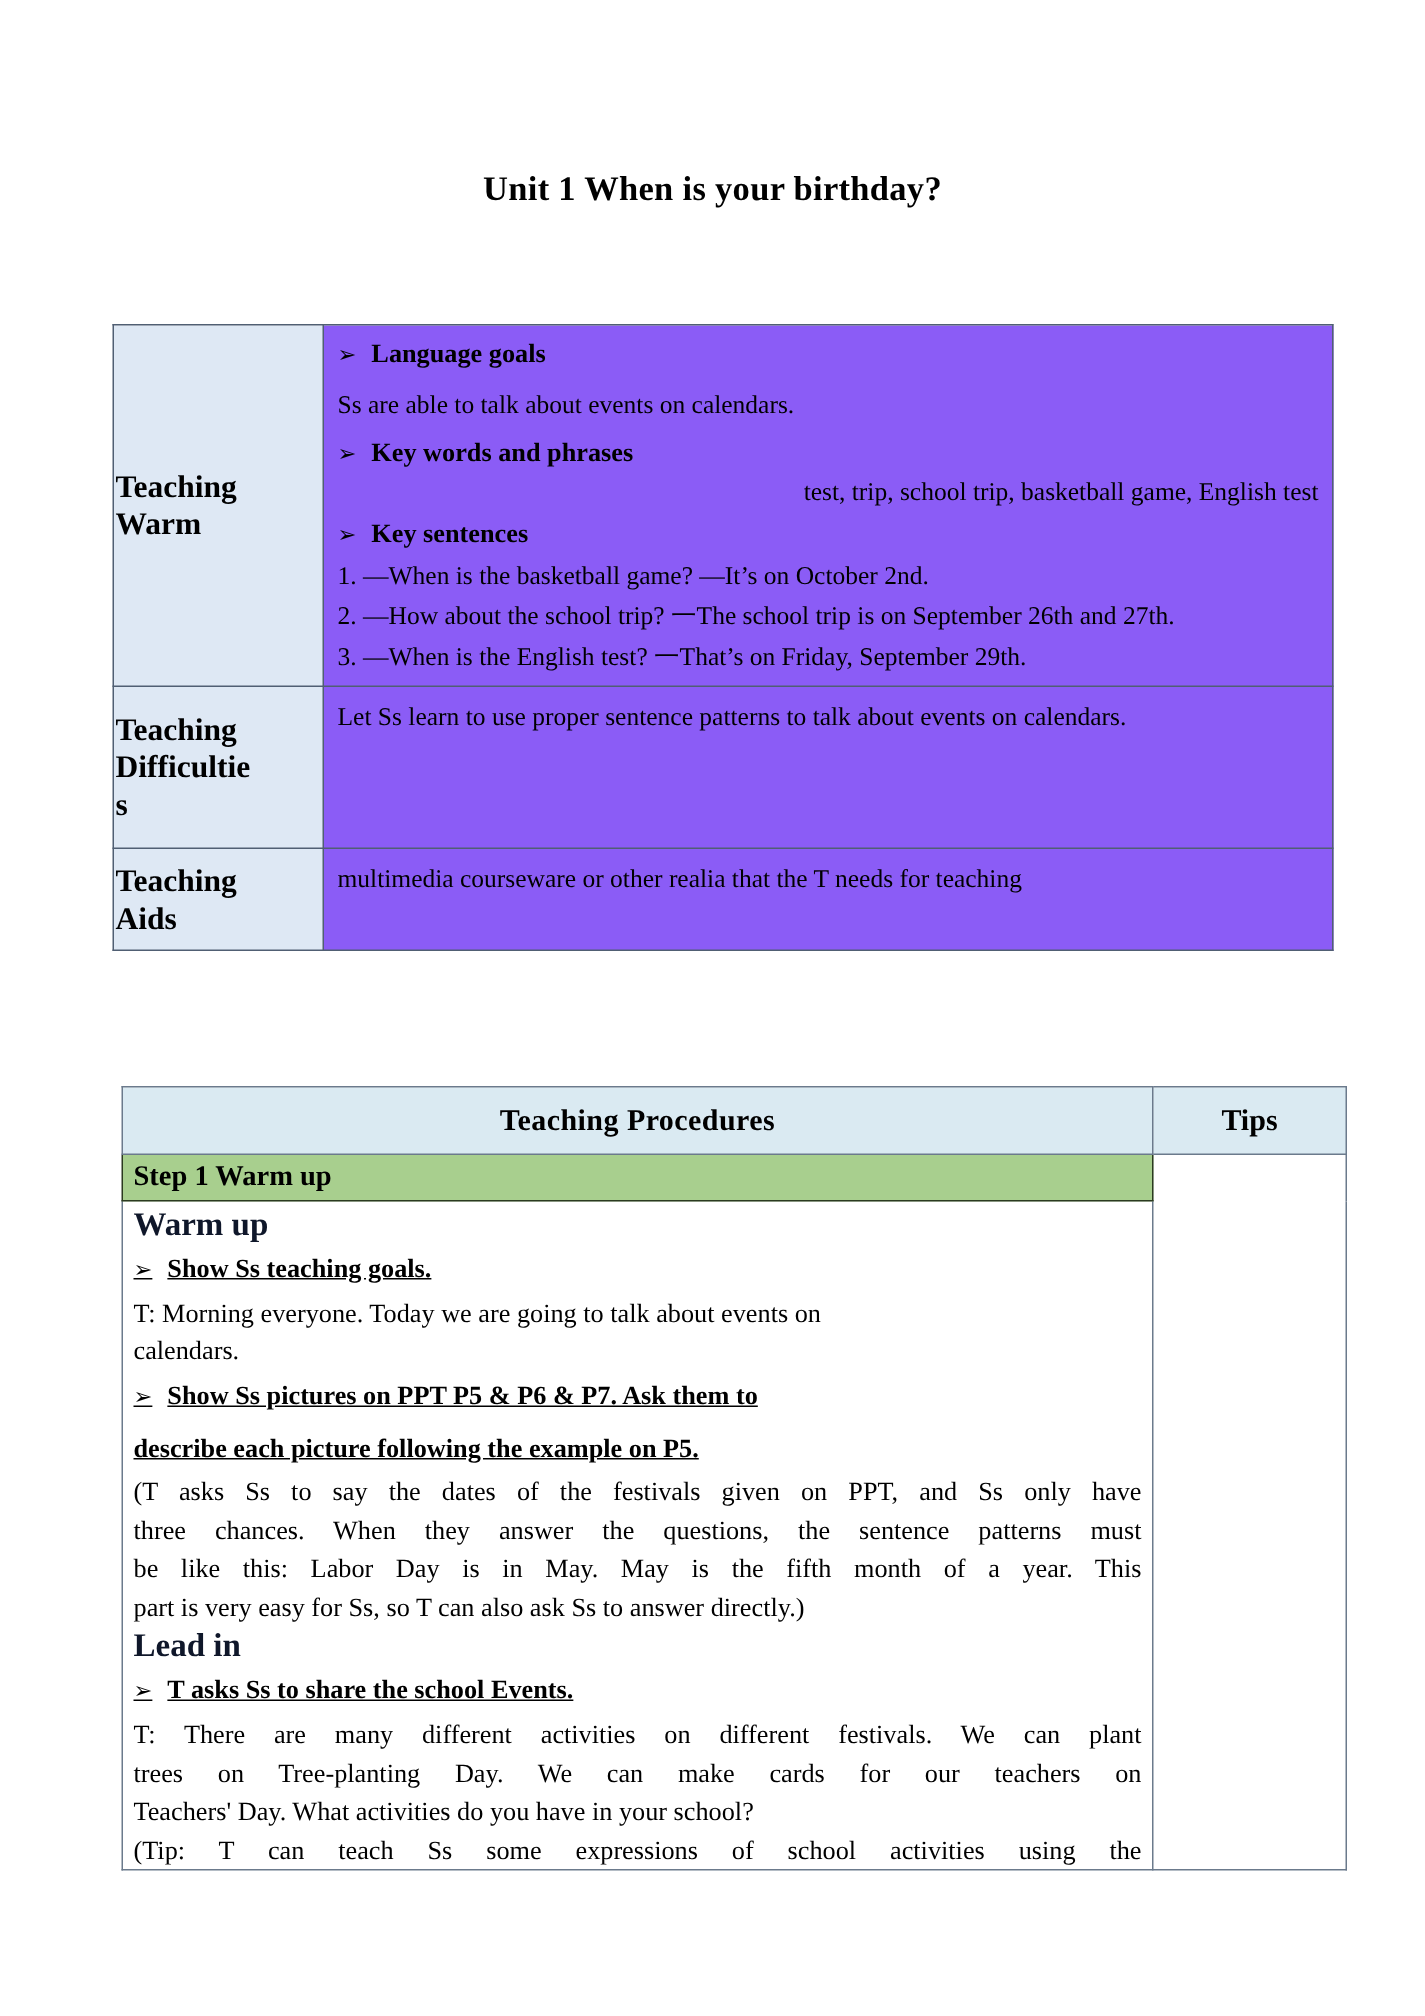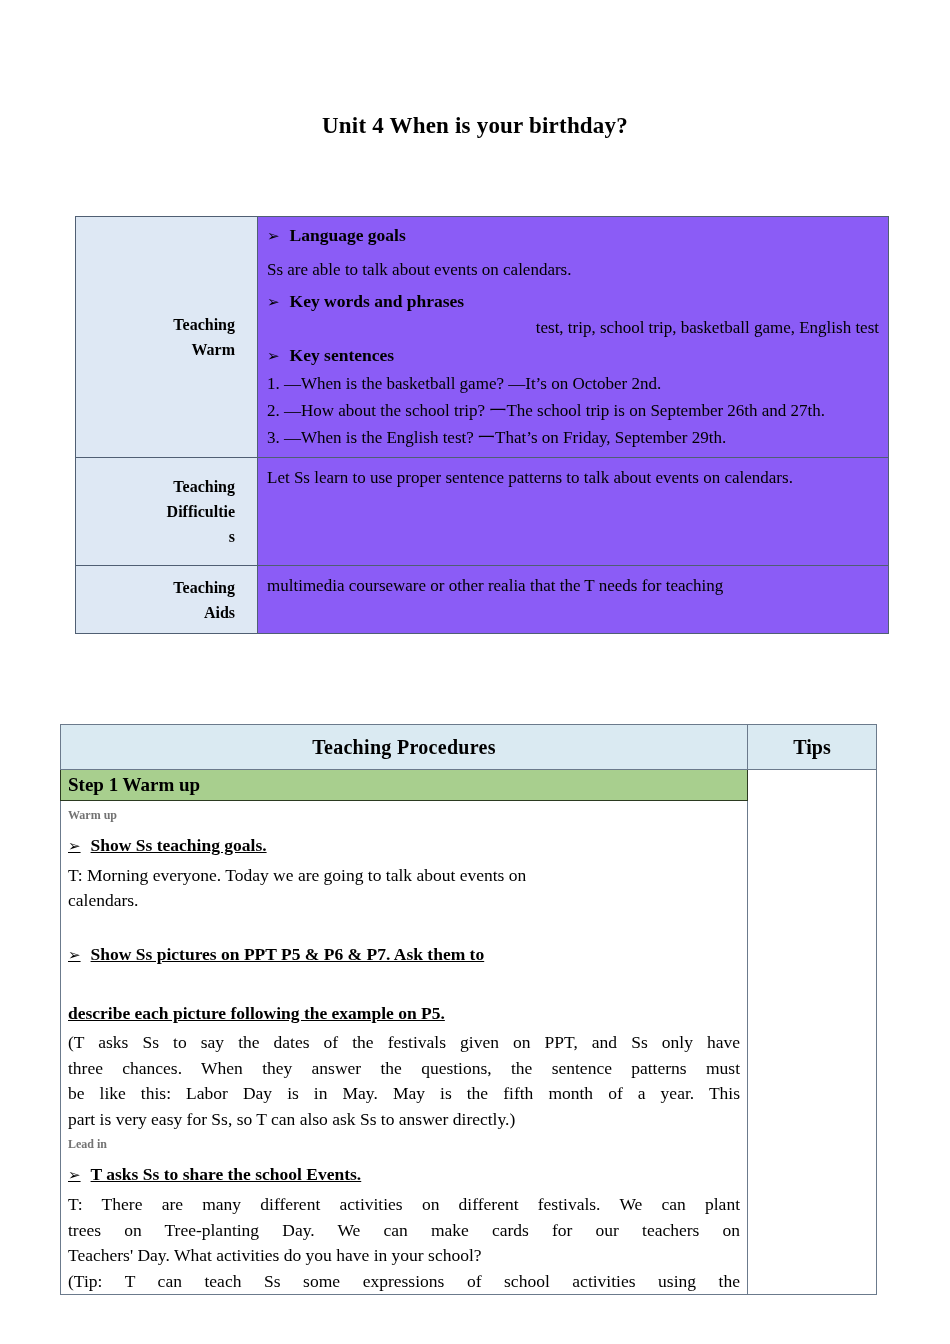--- a/index.html
+++ b/index.html
@@ -52,25 +52,25 @@
     table-layout: fixed;
   }
   .tbl-aims td {
     border: 1px solid #505f73;
     vertical-align: middle;
     padding: 0;
   }
   .tbl-aims td.label {
     width: 137px;
     background: #dee8f4;
-    text-align: right;
-    font-weight: bold;
-    font-size: 16px;
-    line-height: 25px;
-    padding: 3px 22px;
+    text-align: left;
+    font-weight: bold;
+    font-size: 21px;
+    line-height: 25px;
+    padding: 3px 1px;
   }
   .tbl-aims td.body {
     background: #8b5cf6;
     padding: 5px 9px 6px 9px;
     font-size: 17px;
     line-height: 25px;
   }
   .bullet-line {
     font-weight: bold;
     font-size: 17.5px;
@@ -104,21 +104,21 @@
   .justify {
     text-align: justify;
     text-align-last: left;
     font-size: 17px;
     line-height: 30px;
   }
 
   
   .tbl-proc {
     position: absolute;
-    left: 60px;
+    left: 81px;
     top: 724px;
     width: 817px;
     border-collapse: collapse;
     table-layout: fixed;
   }
   .tbl-proc td {
     border: 1px solid #6b7a8c;
     padding: 0;
     vertical-align: top;
   }
@@ -149,23 +149,23 @@
     padding: 0 7px;
   }
   .tbl-proc td.tips-cell {
     background: #ffffff;
   }
   .tbl-proc td.content {
     background: #ffffff;
     padding: 2px 7px 0 7px;
   }
   .red-head {
-    color: #737373;
-    font-weight: bold;
-    font-size: 12px;
+    color: #0f172a;
+    font-weight: bold;
+    font-size: 22px;
     line-height: 25px;
   }
   .b-line {
     font-weight: bold;
     font-size: 17.5px;
     line-height: 34px;
     text-decoration: underline;
   }
   .t-line {
     font-size: 17.5px;
@@ -176,29 +176,29 @@
     line-height: 25.5px;
     text-align: justify;
     text-align-last: justify;
   }
   .j-last {
     font-size: 17.5px;
     line-height: 25.5px;
     text-align: justify;
     text-align-last: left;
   }
-  .nowrap { white-space: nowrap; margin-top: 24px; }
+  .nowrap { white-space: nowrap; }
 </style>
 </head>
 <body>
 
 <div class="page">
 
   <div class="title-block">
-    <div class="doc-title">Unit 4  When is your birthday?</div>
+    <div class="doc-title">Unit 1  When is your birthday?</div>
   </div>
 
   <table class="tbl-aims">
     <tbody>
       <tr>
         <td class="label">
           <div>Teaching</div>
           <div>Warm</div>
         </td>
         <td class="body">

